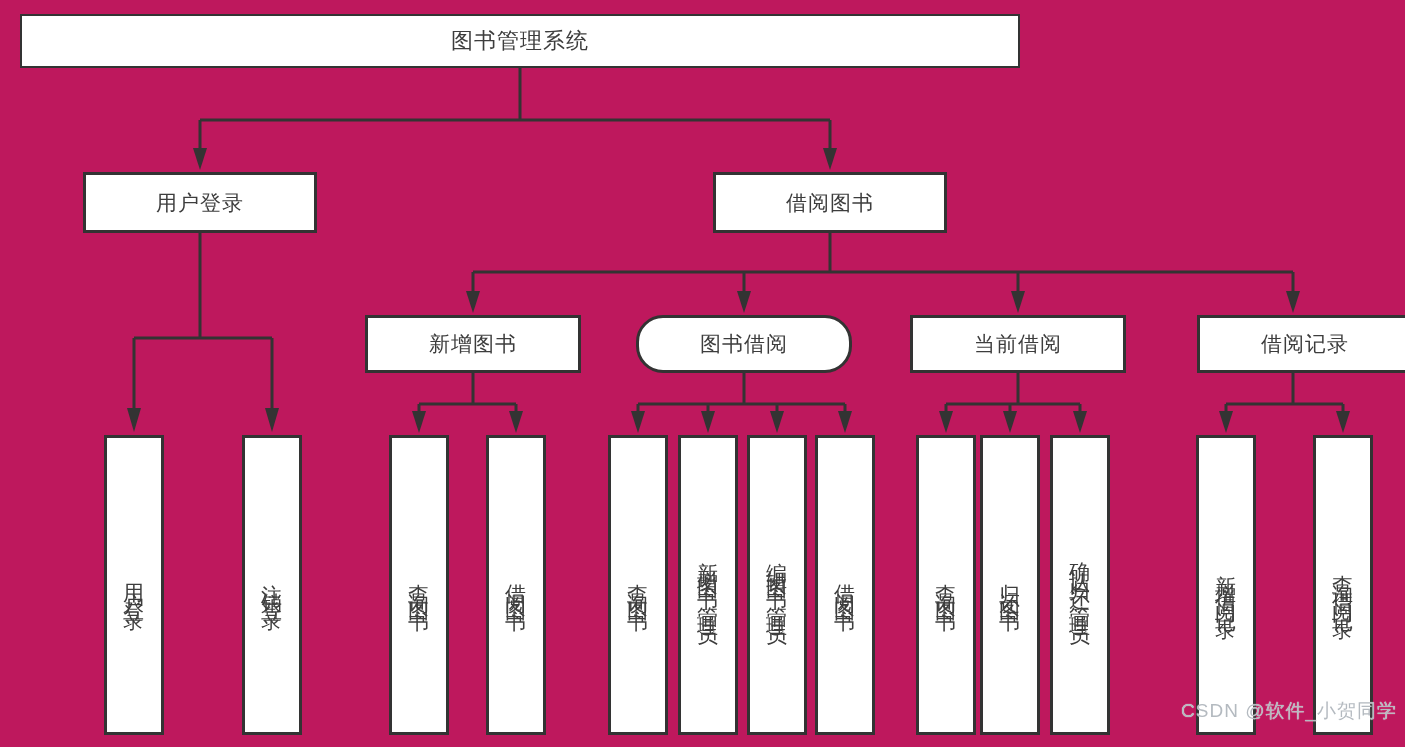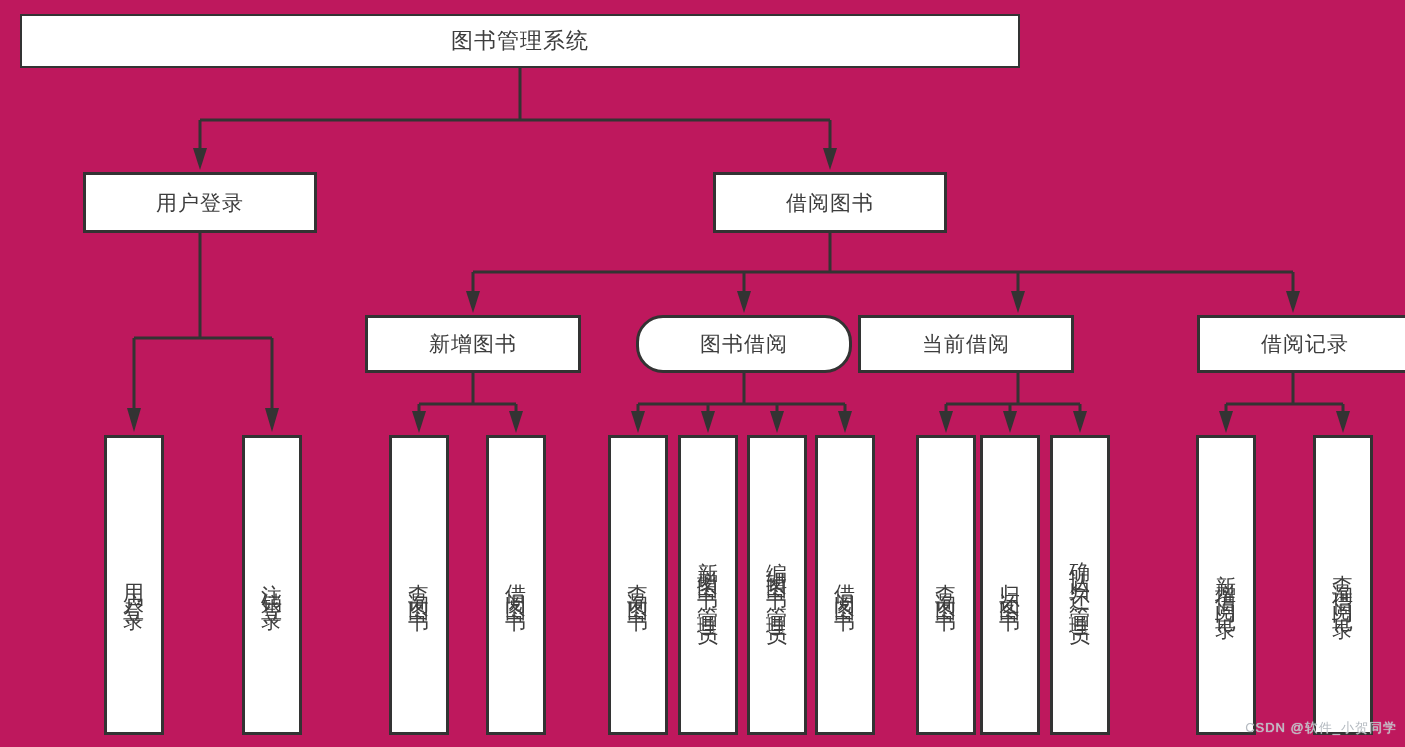--- a/index.html
+++ b/index.html
@@ -54,22 +54,22 @@
     writing-mode: vertical-rl;
     text-orientation: mixed;
     font-size: 21px;
     letter-spacing: 9px;
     line-height: 1;
     white-space: nowrap;
   }
   .watermark {
     position: absolute;
     right: 8px;
-    bottom: 10px;
-    font-size: 13px;
+    bottom: 23px;
+    font-size: 19px;
     color: #b4bac0;
     text-shadow: 0 0 1px #ffffff;
     letter-spacing: 1px;
     z-index: 5;
   }
 </style>
 </head>
 <body>
 
 <div class="canvas">
@@ -120,21 +120,21 @@
   <div class="box hbox" style="left:713px; top:172px; width:234px; height:61px;">
     <span>借阅图书</span>
   </div>
 
   <div class="box hbox" style="left:365px; top:315px; width:216px; height:58px;">
     <span>新增图书</span>
   </div>
   <div class="box hbox" style="left:636px; top:315px; width:216px; height:58px;border-radius:27px;">
     <span>图书借阅</span>
   </div>
-  <div class="box hbox" style="left:858px; top:315px; width:216px; height:58px;text-align:right;">
+  <div class="box hbox" style="left:910px; top:315px; width:216px; height:58px;text-align:right;">
     <span>当前借阅</span>
   </div>
   <div class="box hbox" style="left:1185px; top:315px; width:216px; height:58px;margin-left:12px;">
     <span>借阅记录</span>
   </div>
 
   <div class="box vbox" style="left:104px; top:435px; width:60px; height:300px;">
     <span>用户登录</span>
   </div>
   <div class="box vbox" style="left:242px; top:435px; width:60px; height:300px;">

